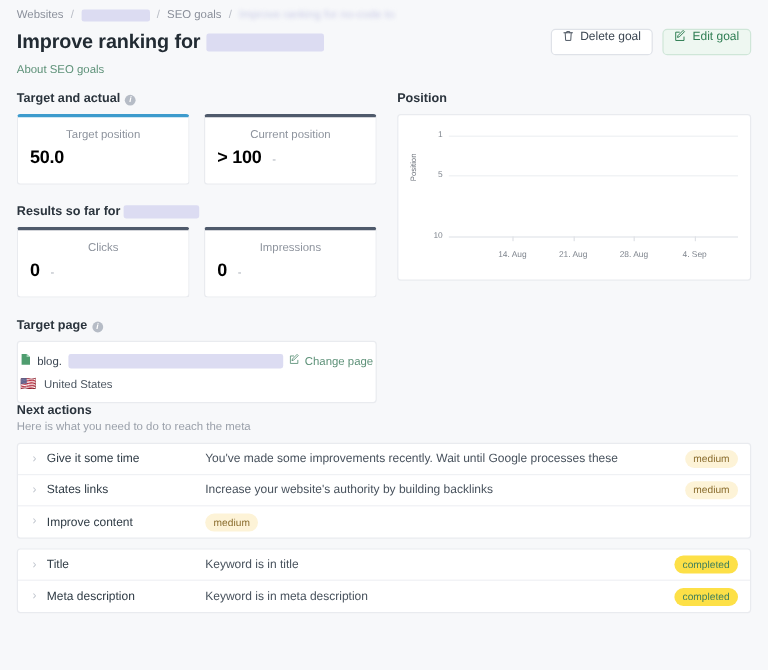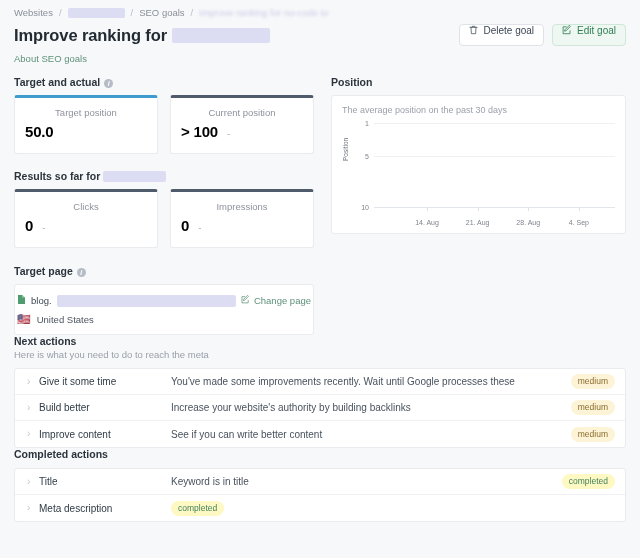--- a/index.html
+++ b/index.html
@@ -256,21 +256,21 @@
     overflow: hidden; white-space: nowrap; text-overflow: ellipsis;
   }
   .badge {
     flex: none;
     padding: 2px 7px;
     border-radius: 8px;
     font-size: 8.5px;
     line-height: 11px;
   }
   .badge-medium { background: #fdf3d7; color: #8a6d2e; }
-  .badge-completed { background: #fef9c3; color: #3f7f5c; }
+  .badge-completed { background: #fde047; color: #3f7f5c; }
 </style>
 </head>
 <body>
 
 <div class="page">
 
   
   <nav class="breadcrumb">
     <a class="crumb-link">Websites</a>
     <span class="crumb-sep">/</span>
@@ -360,21 +360,20 @@
       </div>
 
     </div>
 
     <div class="col-right">
       <div class="sec-head">
         <span>Position</span>
       </div>
 
       <div class="chart-card">
-        <div class="chart-title">The average position on the past 30 days</div>
         <div class="chart-area">
           <div class="y-axis-label">Position</div>
           <div class="y-ticks">
             <span class="y-tick" style="top:4%">1</span>
             <span class="y-tick" style="top:42%">5</span>
             <span class="y-tick" style="top:100%">10</span>
           </div>
           <div class="plot">
             <div class="gridline" style="top:4%"></div>
             <div class="gridline" style="top:42%"></div>
@@ -438,46 +437,43 @@
 
     <div class="action-list">
       <div class="action-row">
         <span class="chev">›</span>
         <span class="action-name">Give it some time</span>
         <span class="action-desc">You've made some improvements recently. Wait until Google processes these</span>
         <span class="badge badge-medium">medium</span>
       </div>
       <div class="action-row">
         <span class="chev">›</span>
-        <span class="action-name">Build better</span>
+        <span class="action-name">States links</span>
         <span class="action-desc">Increase your website's authority by building backlinks</span>
         <span class="badge badge-medium">medium</span>
       </div>
       <div class="action-row">
         <span class="chev">›</span>
         <span class="action-name">Improve content</span>
-        <span class="action-desc">See if you can write better content</span>
         <span class="badge badge-medium">medium</span>
       </div>
     </div>
   </div>
 
   
   <div class="actions-sec">
-    <div class="sec-head">
-      <span>Completed actions</span>
-    </div>
     <div class="action-list">
       <div class="action-row">
         <span class="chev">›</span>
         <span class="action-name">Title</span>
         <span class="action-desc">Keyword is in title</span>
         <span class="badge badge-completed">completed</span>
       </div>
       <div class="action-row">
         <span class="chev">›</span>
         <span class="action-name">Meta description</span>
+        <span class="action-desc">Keyword is in meta description</span>
         <span class="badge badge-completed">completed</span>
       </div>
     </div>
   </div>
 
 </div>
 
 </body></html>

